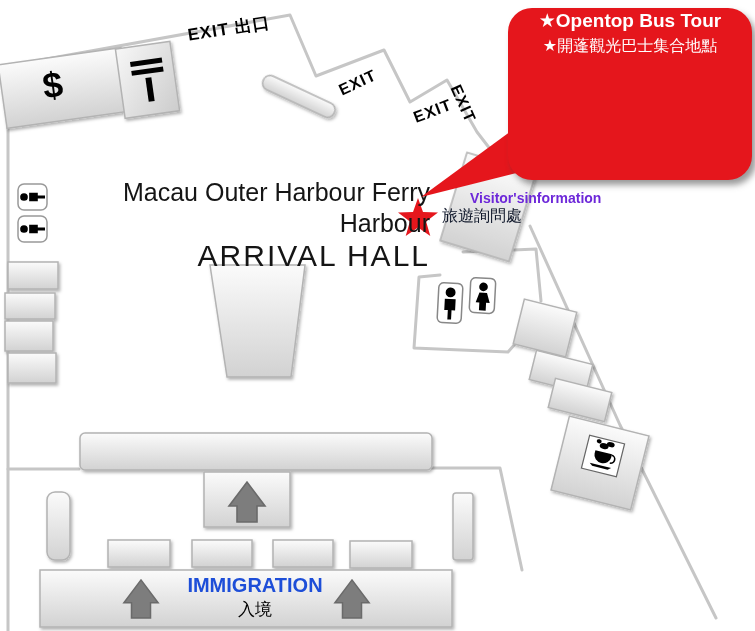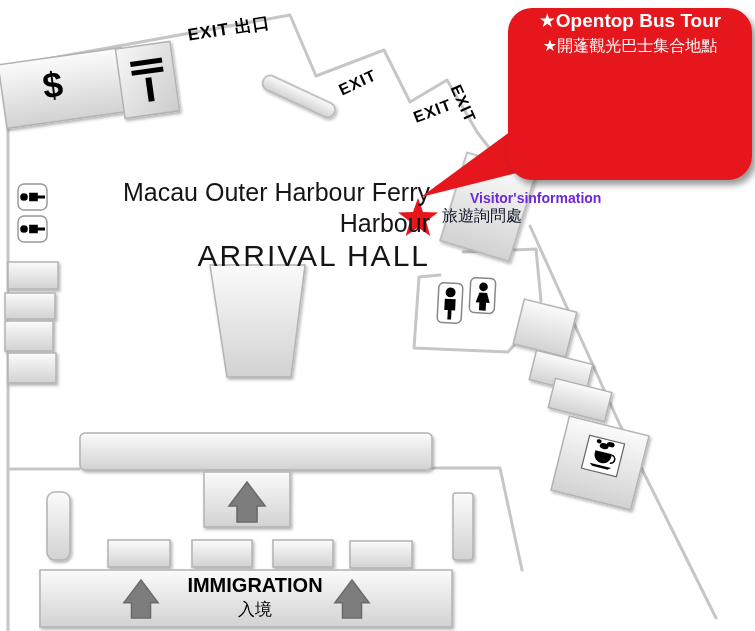--- a/index.html
+++ b/index.html
@@ -36,21 +36,21 @@
   }
   .callout-tail{
     position:absolute;left:421px;top:96px;width:190px;height:104px;z-index:5;
     background:var(--red);
     clip-path:polygon(69.5% 4%, 98.4% 52%, 0% 97%);
   }
   .cl1,.cl2{font-weight:bold;font-size:19px;line-height:26px;}
   .cl3,.cl4{font-weight:bold;font-size:14px;line-height:18px;}
   .cl5,.cl6{font-weight:normal;font-size:16px;line-height:23px;}
   
-  .imm-en{left:150px;top:574px;width:210px;text-align:center;font-weight:bold;font-size:20px;color:#000000;}
+  .imm-en{left:150px;top:574px;width:210px;text-align:center;font-weight:bold;font-size:20px;color:#1d4ed8;}
   .imm-zh{left:150px;top:598px;width:210px;text-align:center;font-size:17px;color:#000;}
   
   .dollar{left:40px;top:66px;font-weight:bold;font-size:36px;transform:rotate(-8deg);transform-origin:0 0;color:#000;}
   .tsym{position:absolute;left:130px;top:62px;z-index:6;transform:rotate(-8deg);transform-origin:0 0;}
   .tsym .bar{width:32px;height:5px;background:#000;margin:0 0 4px 0;}
   .tsym .stem{width:6px;height:24px;background:#000;margin:0 auto;}
 </style>
 </head>
 <body>
 

